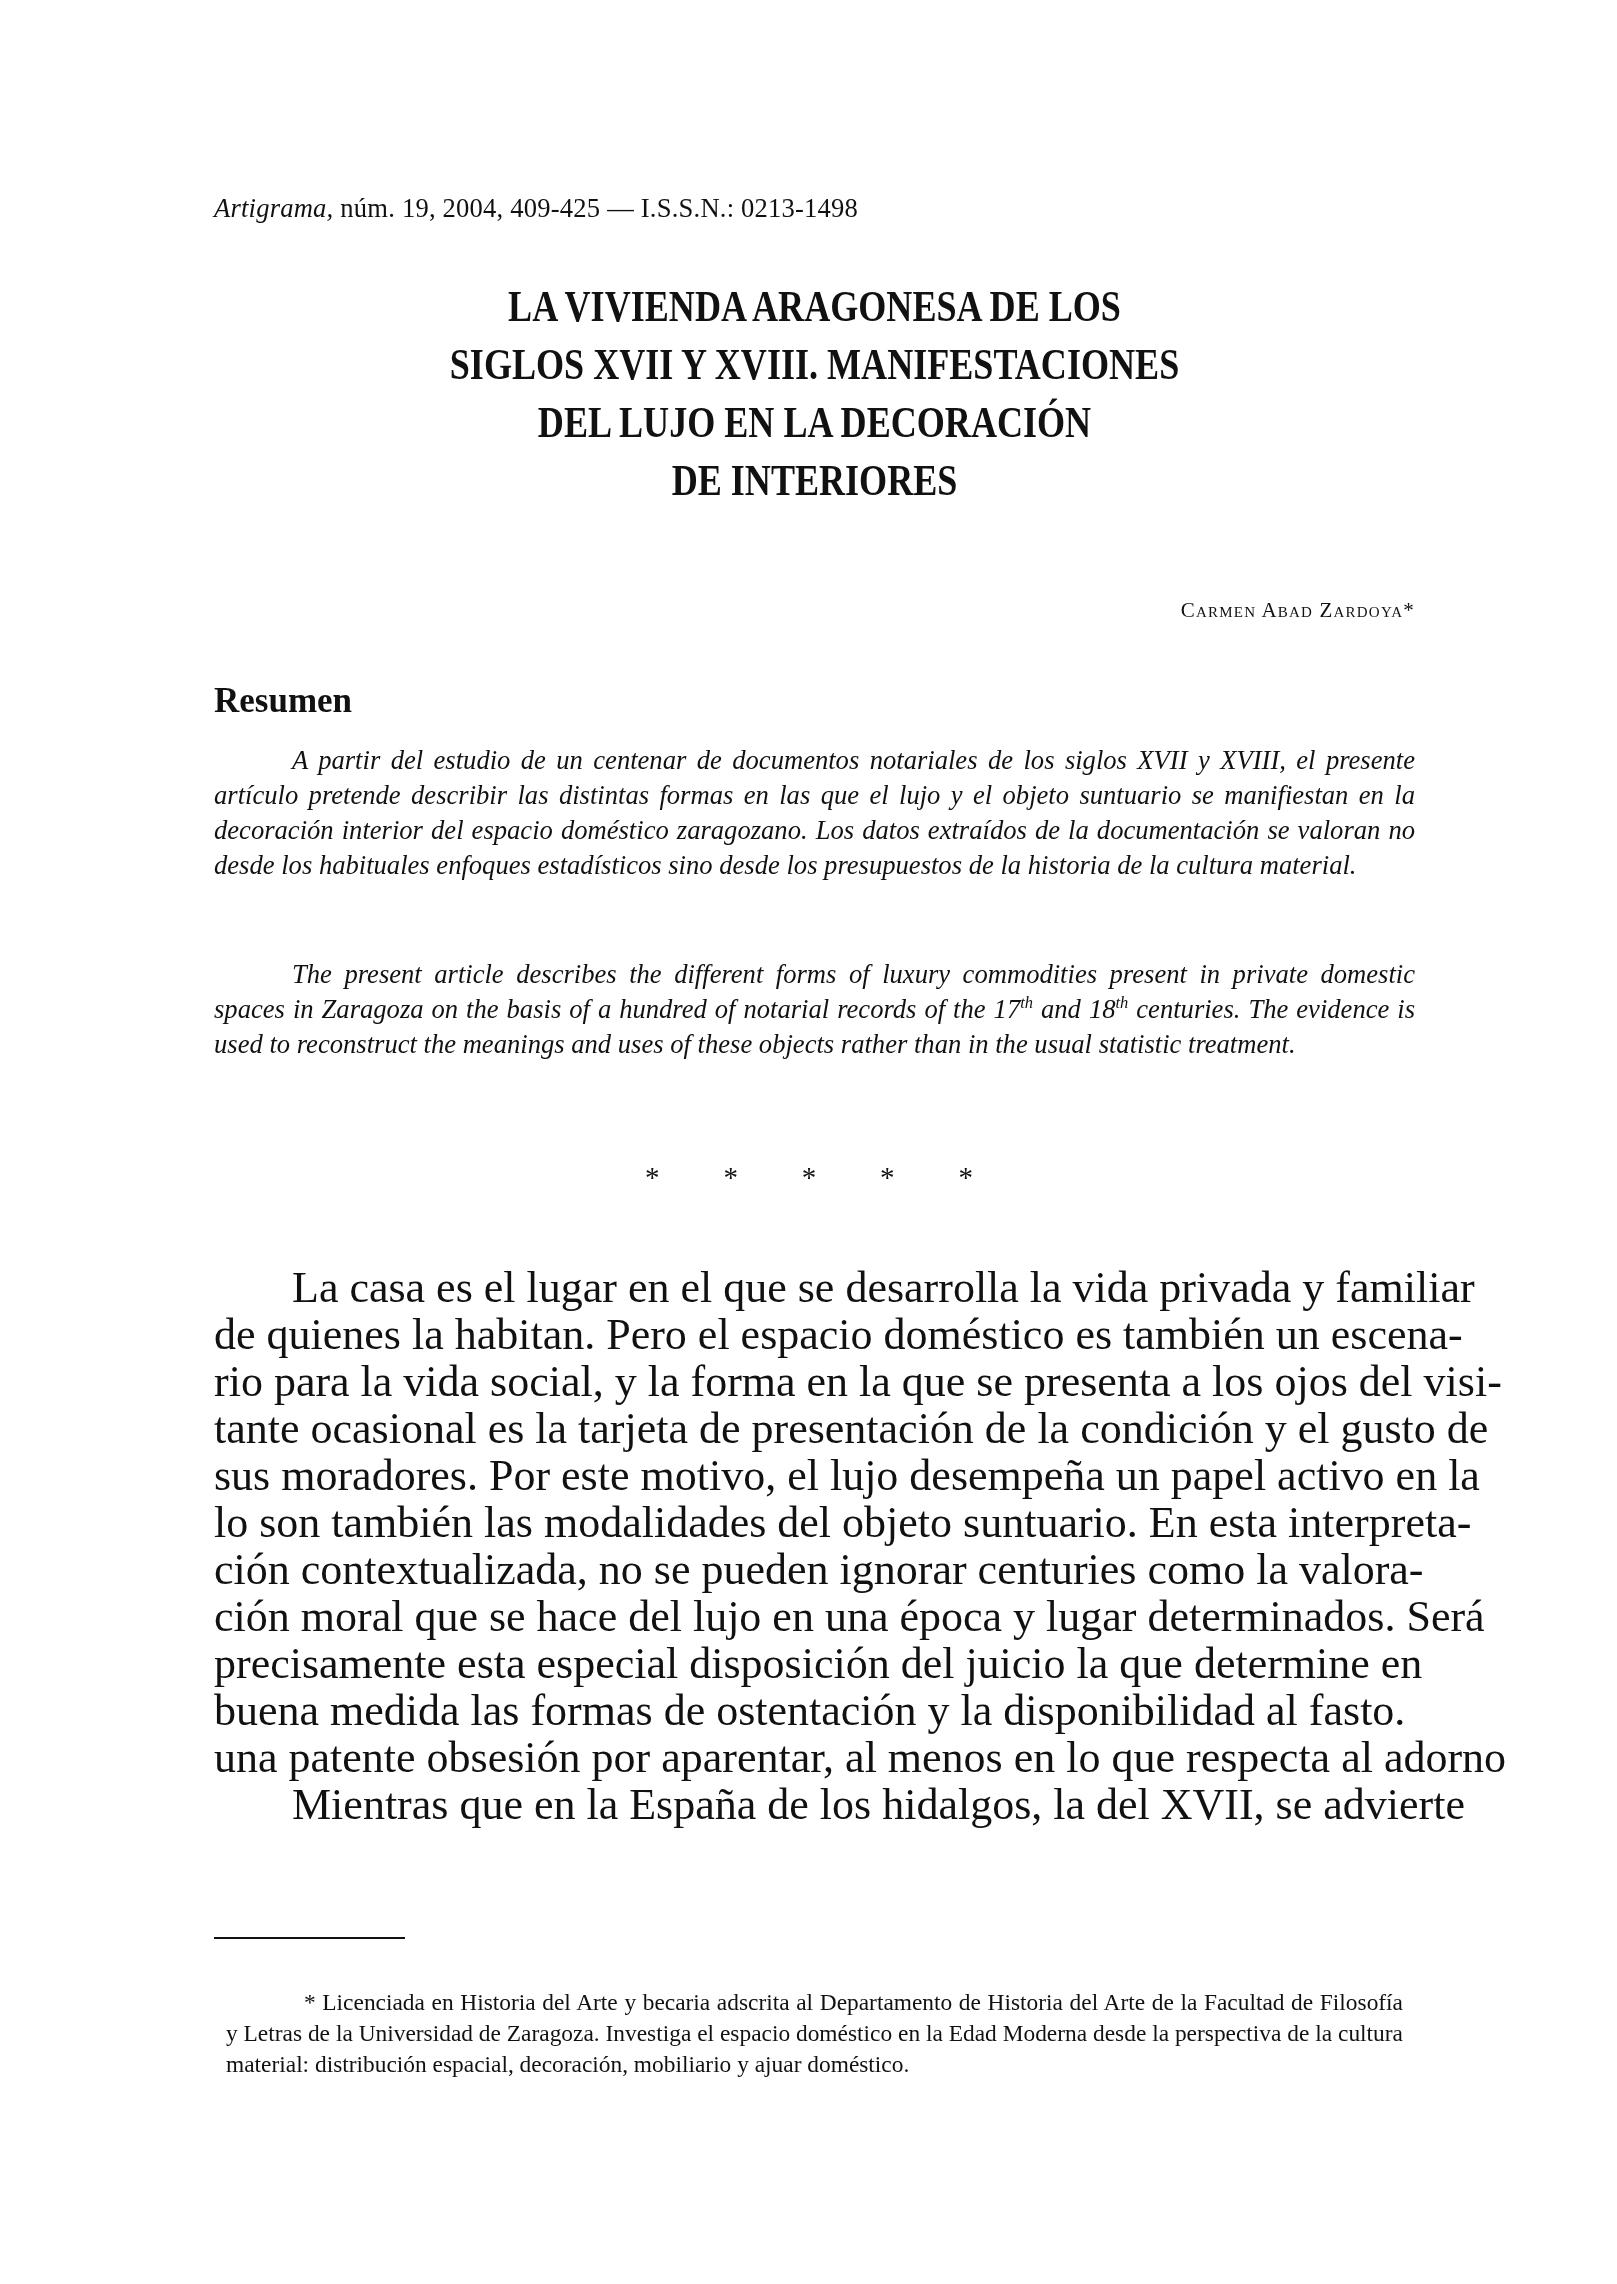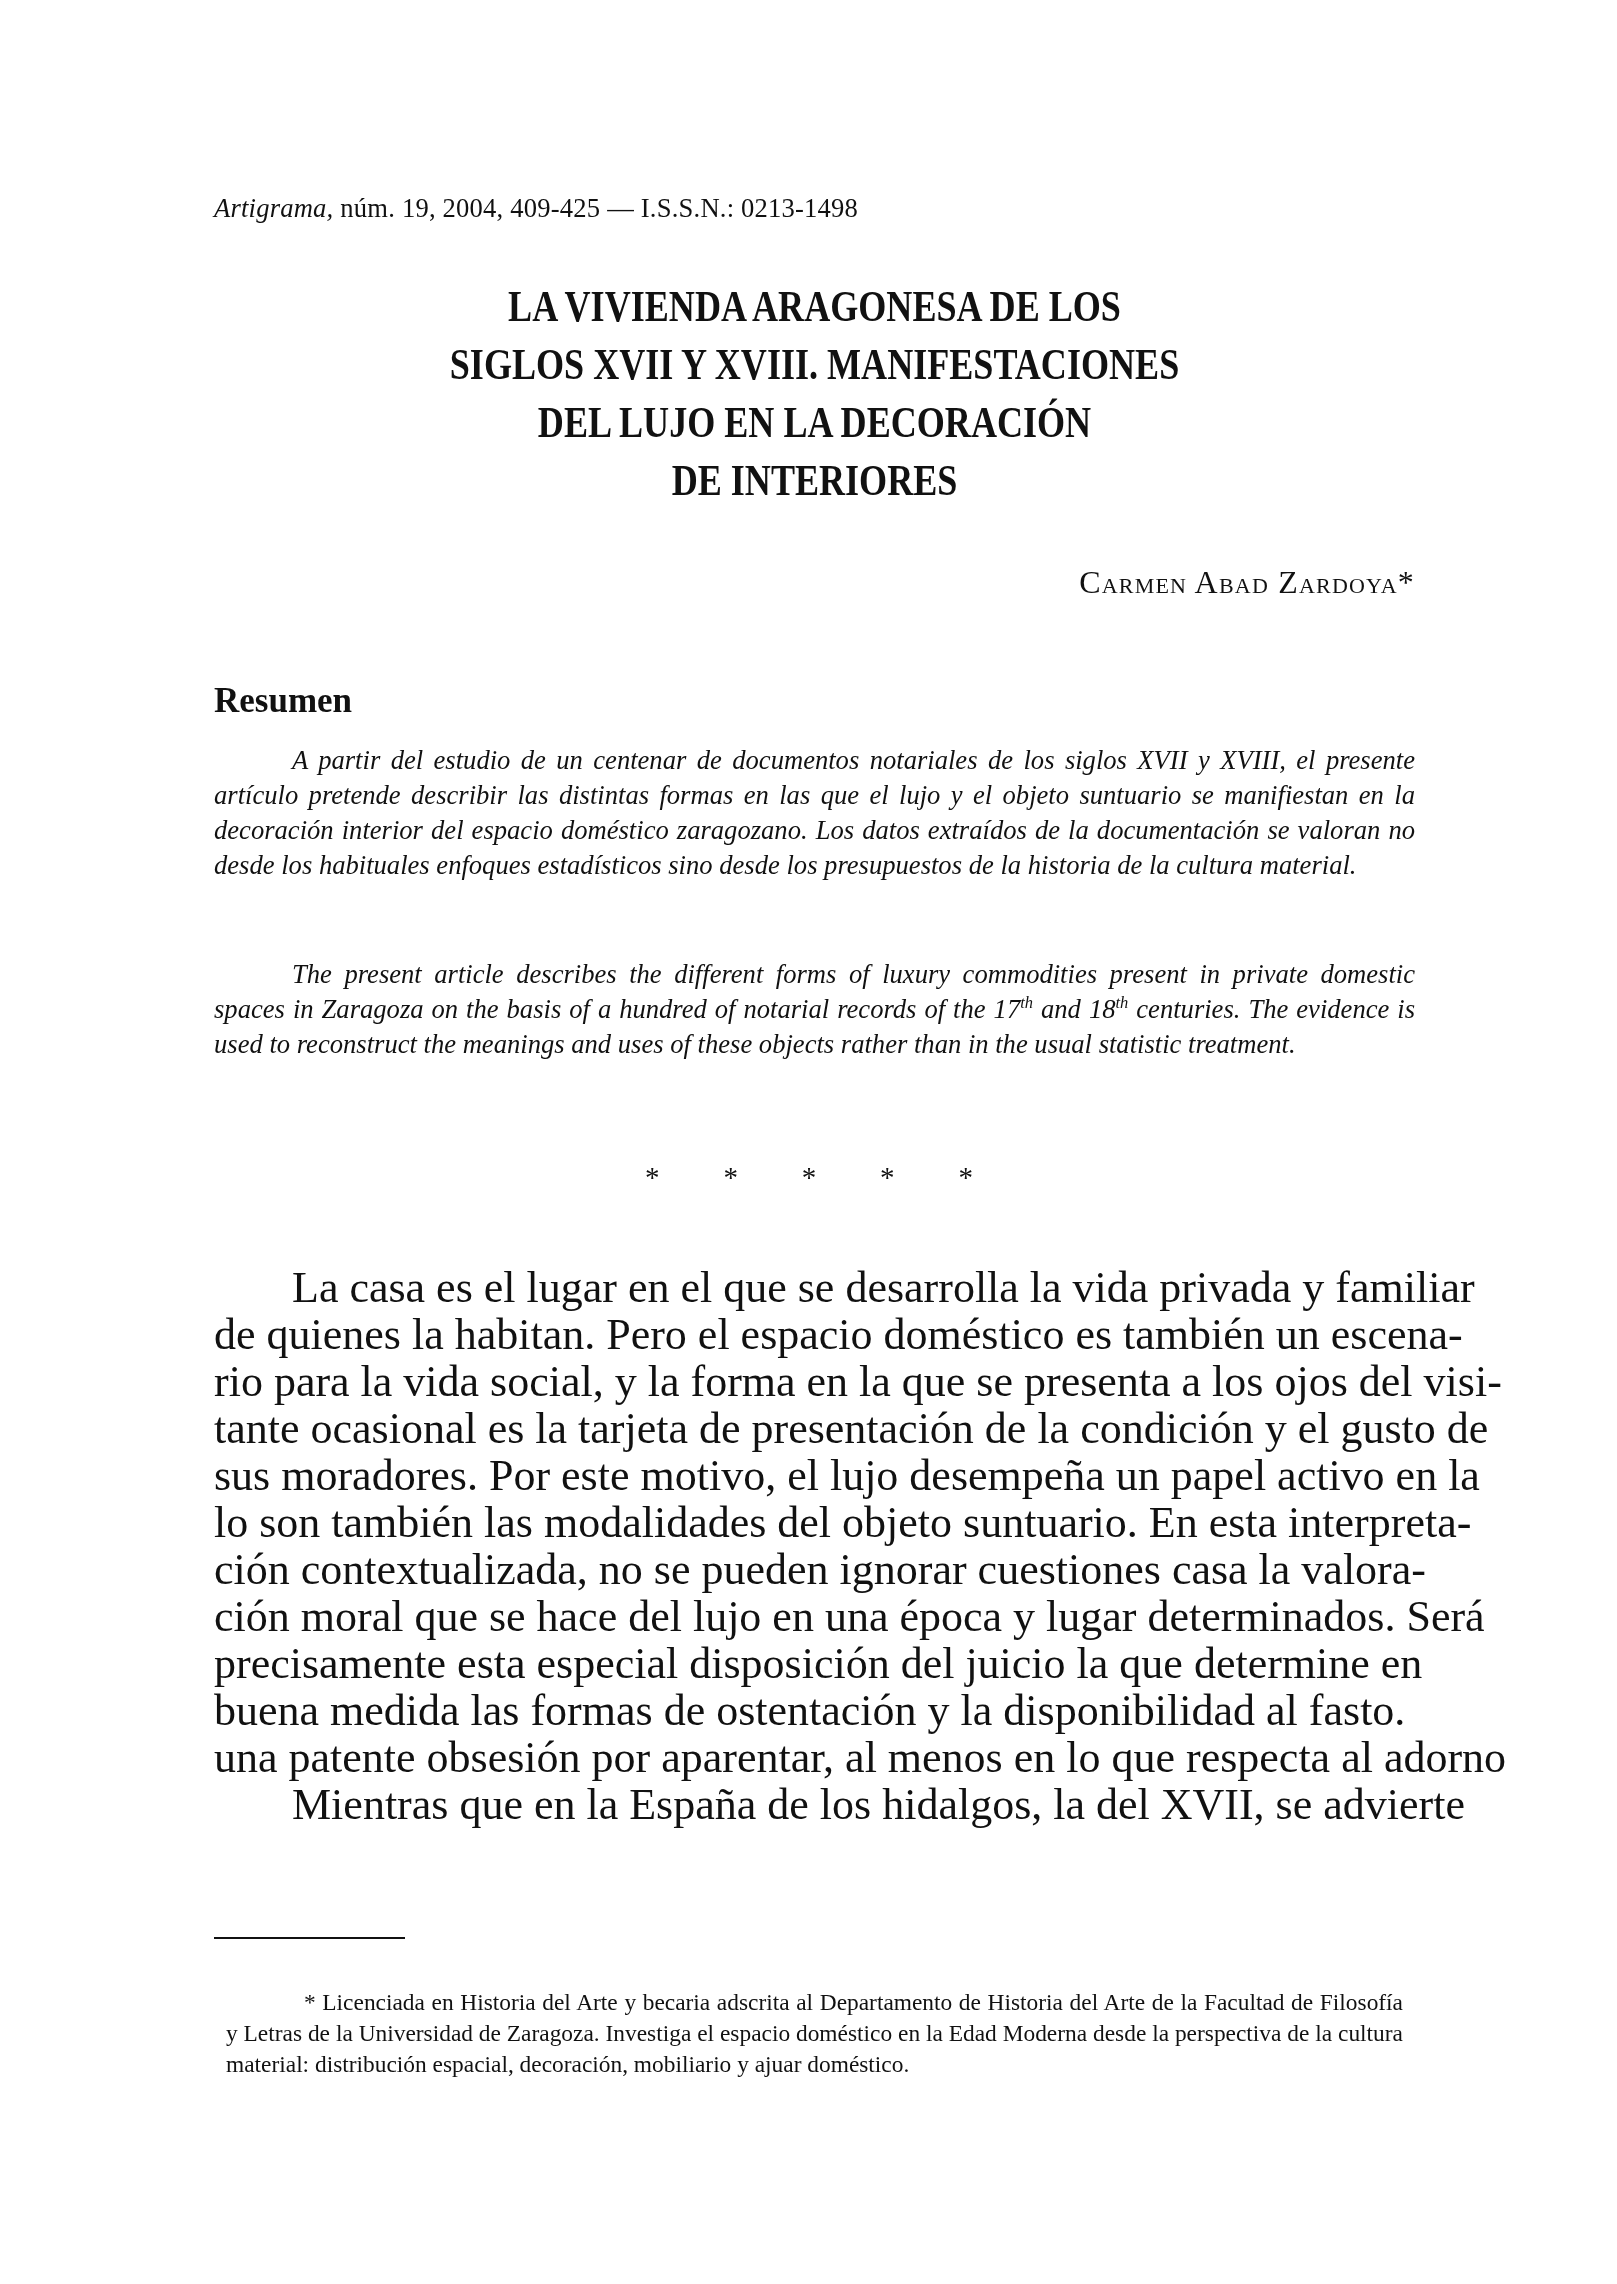--- a/index.html
+++ b/index.html
@@ -5,21 +5,21 @@
   html, body { margin: 0; padding: 0; background: #ffffff; }
   body { width: 1618px; height: 2284px; position: relative; overflow: hidden; color: #111111;
          font-family: "Liberation Serif", "DejaVu Serif", serif; }
   .page { position: absolute; left: 0; top: 0; width: 1618px; height: 2284px; }
   .abs { position: absolute; }
   .header-line { left: 214px; top: 193px; font-size: 26.6px; letter-spacing: 0.2px; white-space: nowrap; }
   .header-line .journal { font-style: italic; }
   .title { left: 214px; width: 1201px; top: 278px; text-align: center; font-weight: bold;
            font-size: 44px; line-height: 58px; transform: scaleX(0.82); transform-origin: center top; }
   .title div { white-space: nowrap; }
-  .author { right: 203px; top: 564px; font-size: 32px; letter-spacing: 1.2px; white-space: nowrap; font-variant: small-caps; }
+  .author { right: 203px; top: 598px; font-size: 21px; letter-spacing: 1.2px; white-space: nowrap; font-variant: small-caps; }
   .resumen-h { left: 214px; top: 681px; font-size: 35px; font-weight: bold; }
   .abstract { left: 214px; width: 1201px; font-style: italic; font-size: 26.6px; line-height: 35px;
               text-align: justify; text-align-last: left; }
   .abstract p { margin: 0; text-indent: 78px; }
   .abs-es { top: 743px; }
   .abs-en { top: 957px; }
   .stars { left: 0; width: 1618px; top: 1161px; text-align: center; font-size: 29px; word-spacing: 34px; }
   .stars span { display: inline-block; margin: 0 11.3px; }
   .body-text { left: 214px; width: 1201px; top: 1264px; font-size: 44px; line-height: 47px;
                text-align: justify; }
@@ -70,21 +70,21 @@
   </div>
 
   <div class="abs body-text">
     <div>
       <span class="line" style="padding-left:78px">La casa es el lugar en el que se desarrolla la vida privada y familiar</span>
       <span class="line">de quienes la habitan. Pero el espacio doméstico es también un escena-</span>
       <span class="line">rio para la vida social, y la forma en la que se presenta a los ojos del visi-</span>
       <span class="line">tante ocasional es la tarjeta de presentación de la condición y el gusto de</span>
       <span class="line">sus moradores. Por este motivo, el lujo desempeña un papel activo en la</span>
       <span class="line">lo son también las modalidades del objeto suntuario. En esta interpreta-</span>
-      <span class="line">ción contextualizada, no se pueden ignorar cuestiones casa la valora-</span>
+      <span class="line">ción contextualizada, no se pueden ignorar centuries como la valora-</span>
       <span class="line">ción moral que se hace del lujo en una época y lugar determinados. Será</span>
       <span class="line">precisamente esta especial disposición del juicio la que determine en</span>
       <span class="line last">buena medida las formas de ostentación y la disponibilidad al fasto.</span>
     </div>
     <div>
       <span class="line">una patente obsesión por aparentar, al menos en lo que respecta al adorno</span>
       <span class="line" style="padding-left:78px">Mientras que en la España de los hidalgos, la del XVII, se advierte</span>
     </div>
   </div>
 

